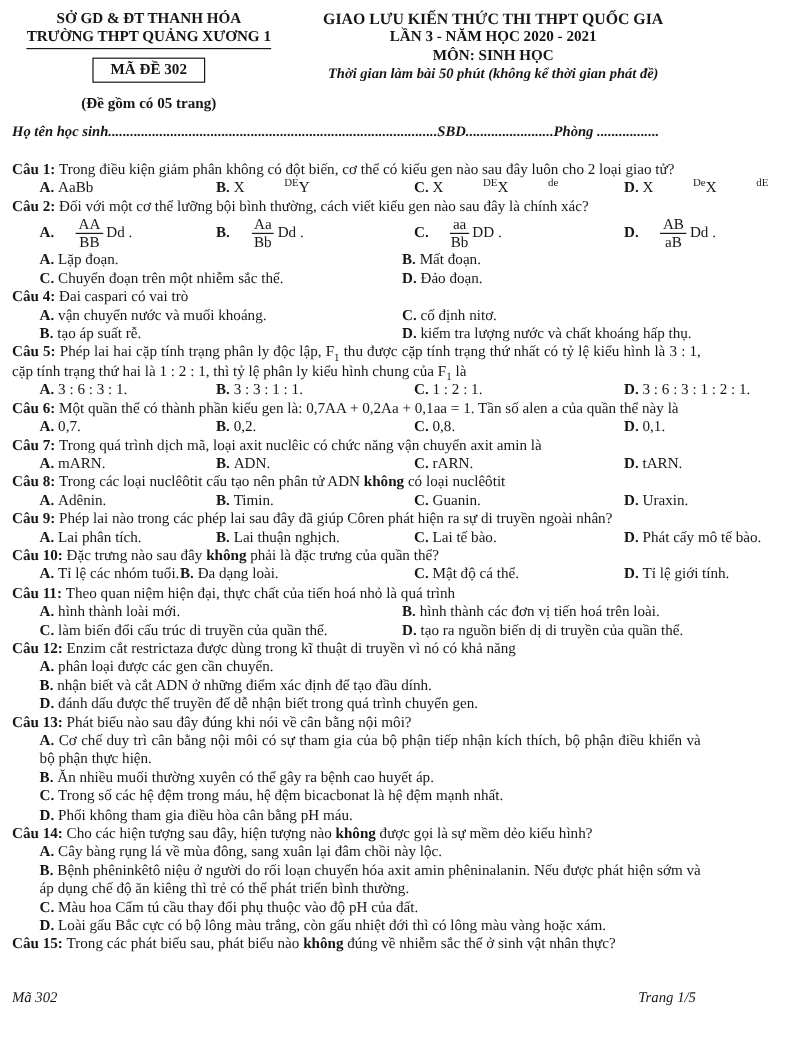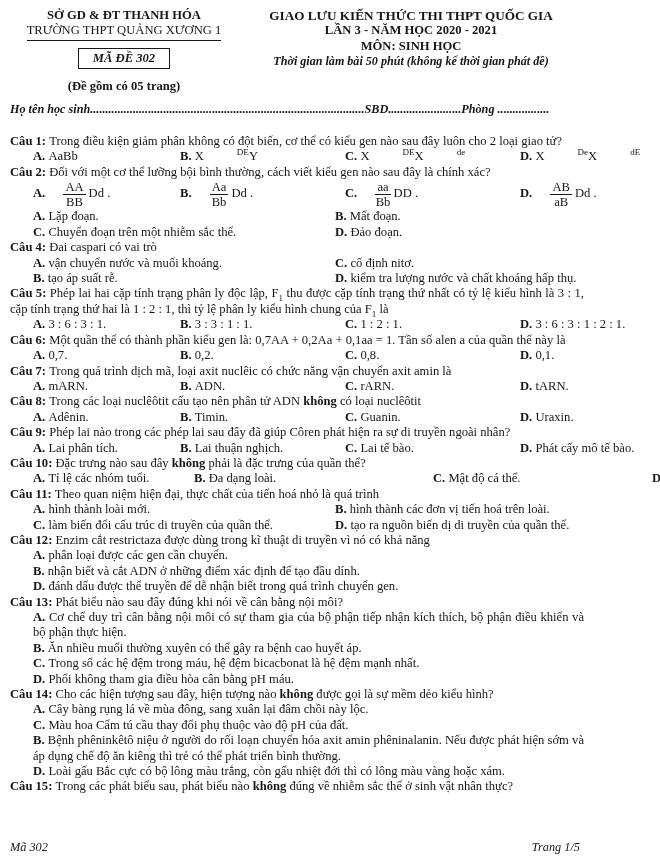--- a/index.html
+++ b/index.html
@@ -9,47 +9,47 @@
     font-family:"Liberation Serif", serif;
     font-size:12.6px; line-height:15.4px;
     overflow:hidden;
   }
   .page { position:relative; width:596px; height:864px; padding:8px 12px 0 10px; }
 
   header { display:flex; }
   .hdr-left { flex:none; width:228px; text-align:center; }
   .hdr-right { flex:1; text-align:center; }
   .dept { font-weight:bold; }
-  .school { font-weight:normal; display:inline-block; border-bottom:1.6px solid #161616; padding-bottom:1px; }
-  .code-box { display:inline-block; border:1.6px solid #161616; padding:2px 14px; font-weight:bold; margin-top:7px;font-style:italic; }
+  .school { font-weight:bold; display:inline-block; border-bottom:1.6px solid #161616; padding-bottom:1px; }
+  .code-box { display:inline-block; border:1.6px solid #161616; padding:2px 14px; font-weight:bold; margin-top:7px; }
   .pages-note { font-weight:bold; margin-top:10px; }
   .title { font-weight:bold; font-size:13.2px; }
   .round { font-weight:bold; }
   .subject { font-weight:bold; }
   .duration { font-weight:bold; font-style:italic; font-size:12.1px; }
 
   .student-line { font-weight:bold; font-style:italic; margin-top:7px; white-space:nowrap; overflow:hidden; font-size:12.2px; }
 
   #questions { margin-top:17px; }
   .stem { text-align:justify; }
   .b { font-weight:bold; }
   .opts { padding-left:23px; }
   .opts.row4  { display:grid; grid-template-columns:147px 165px 175px 1fr; }
-  .opts.row4b { display:grid; grid-template-columns:117px 195px 175px 1fr;gap:44px; }
+  .opts.row4b { display:grid; grid-template-columns:117px 195px 175px 1fr; }
   .opts.row2  { display:grid; grid-template-columns:302px 1fr; }
   .opts.row4 .opt, .opts.row4b .opt, .opts.row2 .opt { white-space:nowrap; }
   .opts.list .opt { text-align:justify;font-family:Liberation Serif, serif; }
 
   sup { font-size:0.72em; vertical-align:super; line-height:0;padding-left:33px; }
   sub { font-size:0.72em; vertical-align:sub;   line-height:0; }
   .frac { display:inline-block; text-align:center; vertical-align:middle; margin:0 3px 0 15px; line-height:1.12; }
   .frac .fn { display:block; border-bottom:1.3px solid #161616; padding:0 2px; }
   .frac .fd { display:block; }
 
-  footer { position:absolute; left:10px; right:16px; bottom:9px;
+  footer { position:absolute; left:10px; right:16px; bottom:25px;
            display:flex; justify-content:space-between; font-style:italic; font-size:12.3px; }
 </style>
 </head>
 <body>
 
 <div class="page">
   <header>
     <div class="hdr-left">
       <div class="dept">SỞ GD &amp; ĐT THANH HÓA</div>
       <div><span class="school">TRƯỜNG THPT QUẢNG XƯƠNG 1</span></div>
@@ -179,22 +179,22 @@
           <div class="opt"><span class="b">A. </span><span>Cơ chế duy trì cân bằng nội môi có sự tham gia của bộ phận tiếp nhận kích thích, bộ phận điều khiển và bộ phận thực hiện.</span></div>
           <div class="opt"><span class="b">B. </span><span>Ăn nhiều muối thường xuyên có thể gây ra bệnh cao huyết áp.</span></div>
           <div class="opt"><span class="b">C. </span><span>Trong số các hệ đệm trong máu, hệ đệm bicacbonat là hệ đệm mạnh nhất.</span></div>
           <div class="opt"><span class="b">D. </span><span>Phổi không tham gia điều hòa cân bằng pH máu.</span></div>
         </div>
       </div>
       <div class="question">
         <div class="stem"><span class="b">Câu 14: </span><span>Cho các hiện tượng sau đây, hiện tượng nào </span><span class="b">không</span><span> được gọi là sự mềm dẻo kiểu hình?</span></div>
         <div class="opts list">
           <div class="opt"><span class="b">A. </span><span>Cây bàng rụng lá về mùa đông, sang xuân lại đâm chồi này lộc.</span></div>
+          <div class="opt"><span class="b">B. </span><span>Bệnh phêninkêtô niệu ở người do rối loạn chuyển hóa axit amin phêninalanin. Nếu được phát hiện sớm và áp dụng chế độ ăn kiêng thì trẻ có thể phát triển bình thường.</span></div>
           <div class="opt"><span class="b">C. </span><span>Màu hoa Cẩm tú cầu thay đổi phụ thuộc vào độ pH của đất.</span></div>
-          <div class="opt"><span class="b">B. </span><span>Bệnh phêninkêtô niệu ở người do rối loạn chuyển hóa axit amin phêninalanin. Nếu được phát hiện sớm và áp dụng chế độ ăn kiêng thì trẻ có thể phát triển bình thường.</span></div>
           <div class="opt"><span class="b">D. </span><span>Loài gấu Bắc cực có bộ lông màu trắng, còn gấu nhiệt đới thì có lông màu vàng hoặc xám.</span></div>
         </div>
       </div>
       <div class="question">
         <div class="stem"><span class="b">Câu 15: </span><span>Trong các phát biểu sau, phát biểu nào </span><span class="b">không</span><span> đúng về nhiễm sắc thể ở sinh vật nhân thực?</span></div>
       </div>
     </main>
 
   <footer>
     <span>Mã 302</span>

